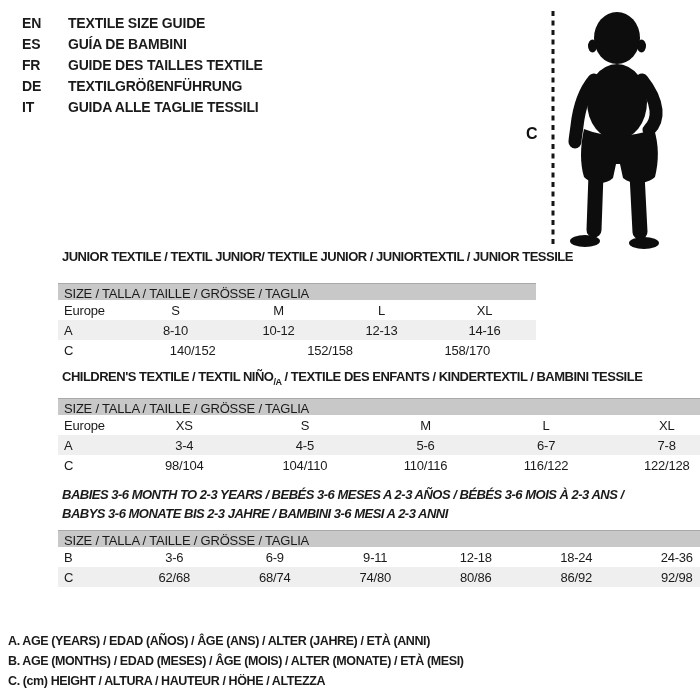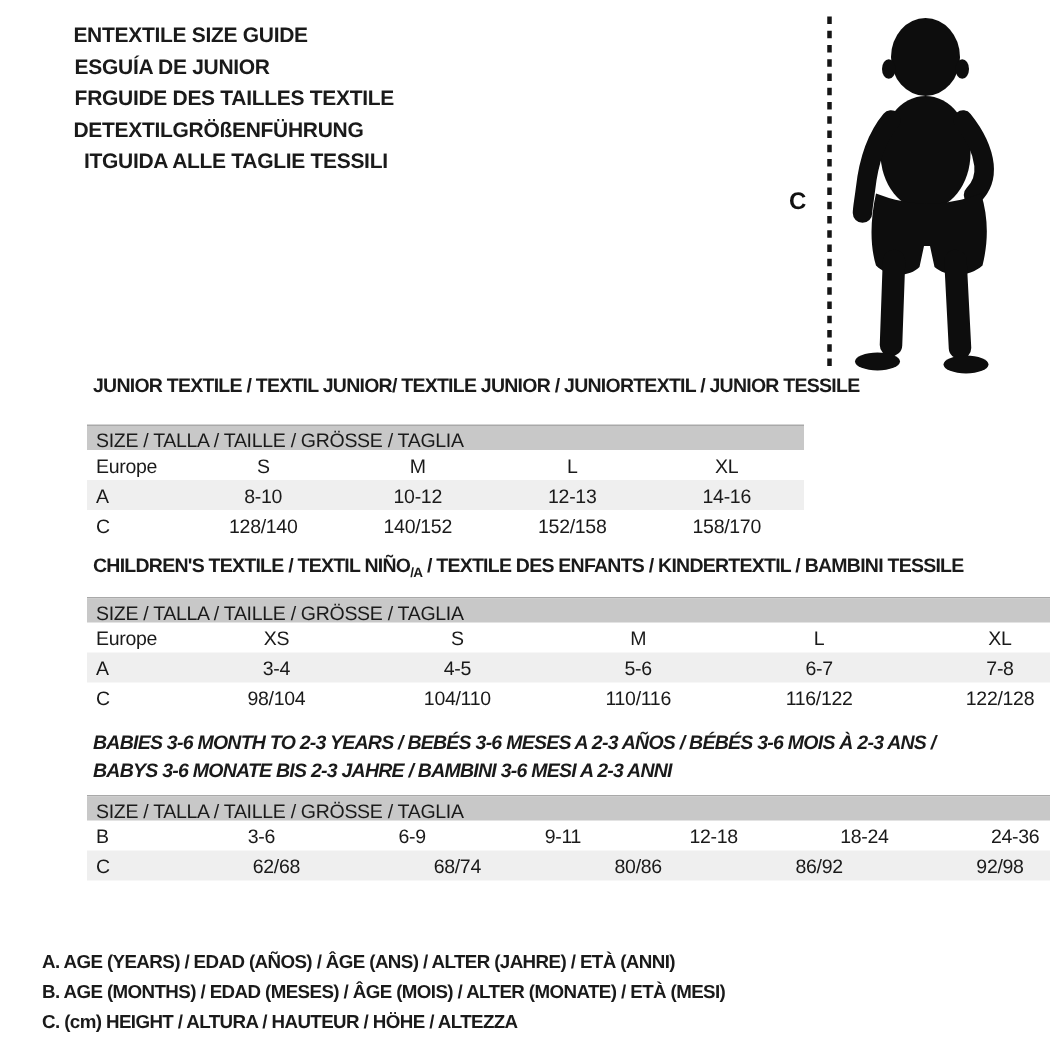--- a/index.html
+++ b/index.html
@@ -10,21 +10,21 @@
     color:#1a1a1a;
     font-family:"Liberation Sans", sans-serif;
     overflow:hidden;
   }
 
   
   .lang-block{
     position:absolute;top:13px;left:22px;
     font-weight:bold;font-size:14px;line-height:21px;letter-spacing:-0.2px;
   }
-  .lang-row{display:flex;text-align:right;}
+  .lang-row{display:flex;}
   .lang-code{width:46px;}
 
   
   .figure{position:absolute;left:520px;top:8px;width:178px;height:244px;}
   .figure svg{display:block;}
 
   
   #sections{position:absolute;left:18px;top:247px;width:669px;margin-left:40px;}
   .section-title{
     font-weight:bold;font-size:13px;line-height:19px;letter-spacing:-0.5px;
@@ -45,38 +45,38 @@
     height:16px;line-height:20px;padding-left:6px;
     font-size:13px;letter-spacing:-0.2px;
   }
   .trow{display:flex;height:20px;line-height:22px;font-size:13px;letter-spacing:-0.2px;}
   .trow .lbl{width:60px;padding-left:6px;}
   .trow .val{flex:1;text-align:center;}
   .shaded{background:#efefef;}
 
   
   .legend{
-    position:absolute;left:28px;top:631px;
+    position:absolute;left:8px;top:631px;
     font-weight:bold;font-size:12.5px;line-height:20px;letter-spacing:-0.4px;
     white-space:nowrap;
   }
 </style>
 </head>
 <body>
 
 <div>
 
   <div class="lang-block">
     <div class="lang-row">
       <span class="lang-code">EN</span>
       <span class="lang-label">TEXTILE SIZE GUIDE</span>
     </div>
     <div class="lang-row">
       <span class="lang-code">ES</span>
-      <span class="lang-label">GUÍA DE JUNIOR</span>
+      <span class="lang-label">GUÍA DE BAMBINI</span>
     </div>
     <div class="lang-row">
       <span class="lang-code">FR</span>
       <span class="lang-label">GUIDE DES TAILLES TEXTILE</span>
     </div>
     <div class="lang-row">
       <span class="lang-code">DE</span>
       <span class="lang-label">TEXTILGRÖßENFÜHRUNG</span>
     </div>
     <div class="lang-row">
@@ -121,21 +121,20 @@
           </div>
           <div class="trow shaded">
             <div class="lbl">A</div>
             <div class="val">8-10</div>
             <div class="val">10-12</div>
             <div class="val">12-13</div>
             <div class="val">14-16</div>
           </div>
           <div class="trow">
             <div class="lbl">C</div>
-            <div class="val">128/140</div>
             <div class="val">140/152</div>
             <div class="val">152/158</div>
             <div class="val">158/170</div>
           </div>
         </div>
     </section>
 
     <section class="section sec-children">
       <div class="section-title">
           <div class="title-line"><span>CHILDREN'S TEXTILE / TEXTIL NIÑO</span><sub>/A</sub><span> / TEXTILE DES ENFANTS / KINDERTEXTIL / BAMBINI TESSILE</span></div>
@@ -182,20 +181,21 @@
             <div class="val">6-9</div>
             <div class="val">9-11</div>
             <div class="val">12-18</div>
             <div class="val">18-24</div>
             <div class="val">24-36</div>
           </div>
           <div class="trow shaded">
             <div class="lbl">C</div>
             <div class="val">62/68</div>
             <div class="val">68/74</div>
+            <div class="val">74/80</div>
             <div class="val">80/86</div>
             <div class="val">86/92</div>
             <div class="val">92/98</div>
           </div>
         </div>
     </section>
   </div>
 
   <div class="legend">
     <div class="legend-line">A. AGE (YEARS) / EDAD (AÑOS) / ÂGE (ANS) / ALTER (JAHRE) / ETÀ (ANNI)</div>

